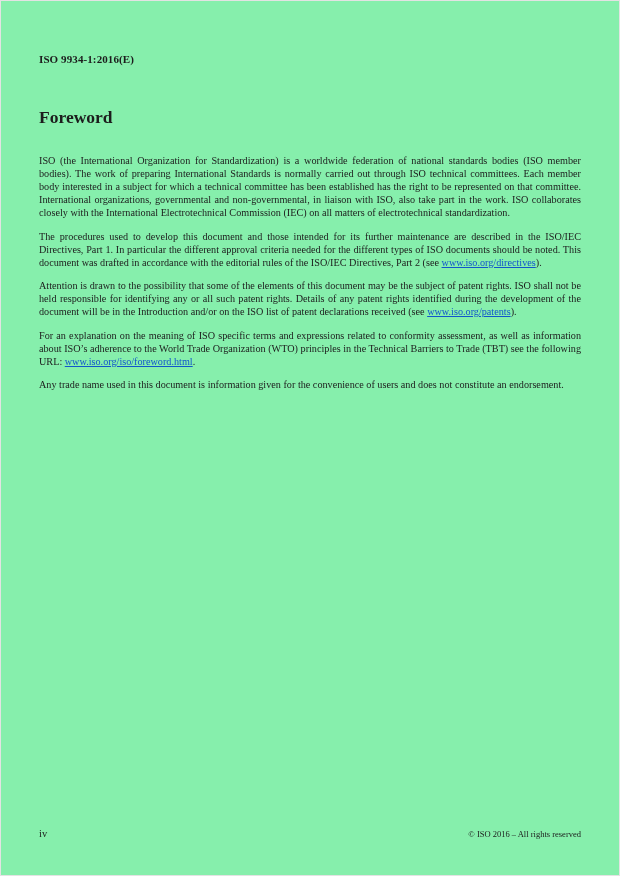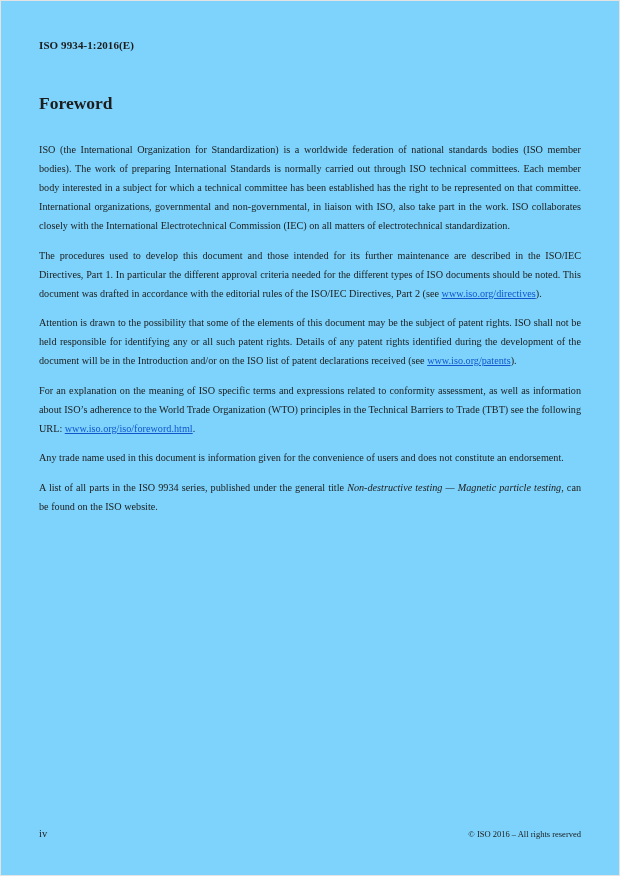--- a/index.html
+++ b/index.html
@@ -1,41 +1,41 @@
 <!DOCTYPE html>
 <html><head>
 <meta charset="utf-8">
 <style>
   html, body { margin: 0; padding: 0; background: #ffffff; }
   .page {
     width: 620px;
     height: 876px;
     position: relative;
-    background: #7dd3fc;
+    background: #86efac;
     border: 1px solid #e3e3e3;
     box-sizing: border-box;
-    padding: 38px 38px 0 38px;
+    padding: 52px 38px 0 38px;
     font-family: "Liberation Serif", serif;
     color: #1c1c1c;
     overflow: hidden;
   }
   .doc-header {
     font-weight: bold;
     font-size: 11px;
     letter-spacing: 0.1px;
   }
   .doc-title {
     font-size: 17.5px;
     font-weight: bold;
     margin: 42px 0 26px 0;
   }
   .body-text { width: 100%; }
   .para {
     font-size: 10.2px;
-    line-height: 19px;
+    line-height: 13px;
     text-align: justify;
     margin: 0 0 10.5px 0;
   }
   .link {
     color: #1155cc;
     text-decoration: underline;
     cursor: pointer;
   }
   .it { font-style: italic; }
   .doc-footer {
@@ -66,21 +66,20 @@
     <p class="para"><span>The procedures used to develop this document and those intended for its further maintenance are described in the ISO/IEC Directives, Part 1. In particular the different approval criteria needed for the different types of ISO documents should be noted. This document was drafted in accordance with the editorial rules of the ISO/IEC Directives, Part 2 (see </span><a class="link">www.iso.org/directives</a><span>).</span></p>
 
     <p class="para"><span>Attention is drawn to the possibility that some of the elements of this document may be the subject of patent rights. ISO shall not be held responsible for identifying any or all such patent rights. Details of any patent rights identified during the development of the document will be in the Introduction and/or on the ISO list of patent declarations received (see </span><a class="link">www.iso.org/patents</a><span>).</span></p>
 
     <p class="para"><span>For an explanation on the meaning of ISO specific terms and expressions related to conformity assessment, as well as information about ISO’s adherence to the World Trade Organization (WTO) principles in the Technical Barriers to Trade (TBT) see the following URL: </span><a class="link">www.iso.org/iso/foreword.html</a><span>.</span></p>
 
     <p class="para"><span>Any trade name used in this document is information given for the convenience of users and does not constitute an endorsement.</span></p>
 
 
 
-    <p class="para"><span>A list of all parts in the ISO 9934 series, published under the general title </span><span class="it">Non-destructive testing — Magnetic particle testing</span><span>, can be found on the ISO website.</span></p>
 
   </div>
 
   <div class="doc-footer">
     <span class="page-number">iv</span>
     <span class="copyright">© ISO 2016 – All rights reserved</span>
   </div>
 
 </div>
 

